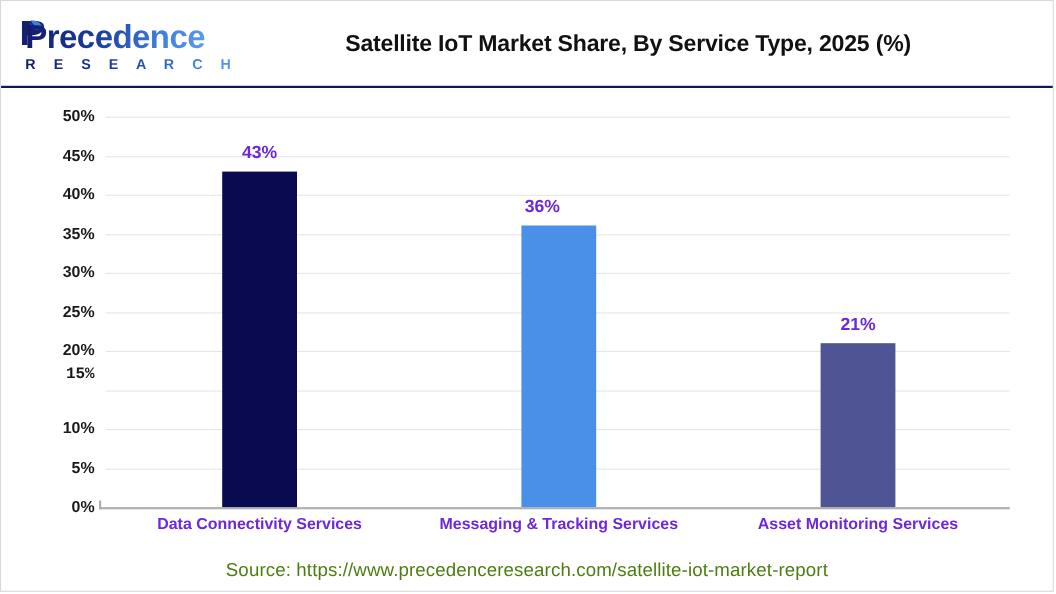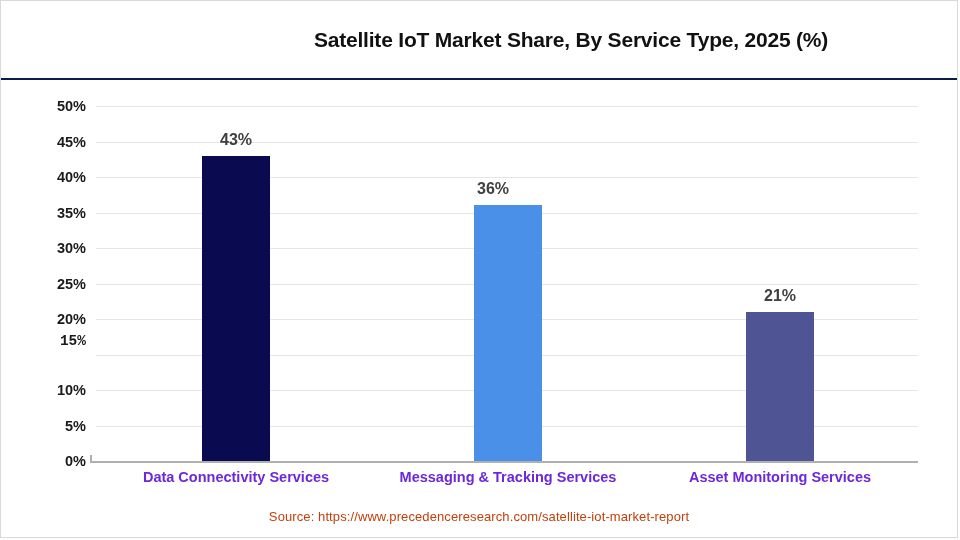--- a/index.html
+++ b/index.html
@@ -84,46 +84,55 @@
   #ylabels{
     position:absolute;left:20px;top:105px;width:65px;height:355px;
   }
 
   .bar{
     position:absolute;bottom:0;
   }
   .bar-label{
     position:absolute;
     text-align:center;
-    font-size:16px;font-weight:700;color:#404040;
+    font-size:16px;font-weight:700;color:#6d28d9;
     white-space:nowrap;
     transform:translateY(-100%);
   }
   .cat-label{
     position:absolute;top:468px;
     text-align:center;
     font-size:14.5px;font-weight:700;color:#6d28d9;
     white-space:nowrap;
   }
 
   
   #source{
     position:absolute;left:0;top:508px;width:100%;
     text-align:center;
-    font-size:13px;color:#c2410c;
+    font-size:17px;color:#4d7c0f;
     letter-spacing:0.1px;
   }
 </style>
 </head>
 <body>
 
 <div id="frame">
 
   <div id="header">
 
+    <div id="logo">
+      <svg id="logo-mark" viewBox="0 0 26 26">
+        <path d="M3 2 L3 24 L8 24 L8 15 L12 15 C19 15 23 11 23 7 C23 3.5 19.5 2 14 2 Z" fill="#16216e"></path>
+        <path d="M11 1.5 C17 1.5 21 4 21.5 9.5 C17.5 9 13 6.5 11 1.5 Z" fill="#3f7fe0"></path>
+        <path d="M9.5 3 C13 6 16.5 8.2 20.5 9.2 C16.5 12 11.5 10 9.5 3 Z" fill="#1b3fa0"></path>
+      </svg>
+      <div id="logo-word">Precedence</div>
+      <div id="logo-sub">R E S E A R C H</div>
+    </div>
 
     <div id="chart-title">Satellite IoT Market Share, By Service Type, 2025 (%)</div>
   </div>
   <div id="header-rule"></div>
 
   <div id="ylabels">
       <div class="ylabel" style="top: 355px;">0%</div>
       <div class="ylabel" style="top: 319.5px;">5%</div>
       <div class="ylabel" style="top: 284px;">10%</div>
       <div class="ylabel" style="top: 235px; font-family: Liberation Mono, monospace;">15%</div>

